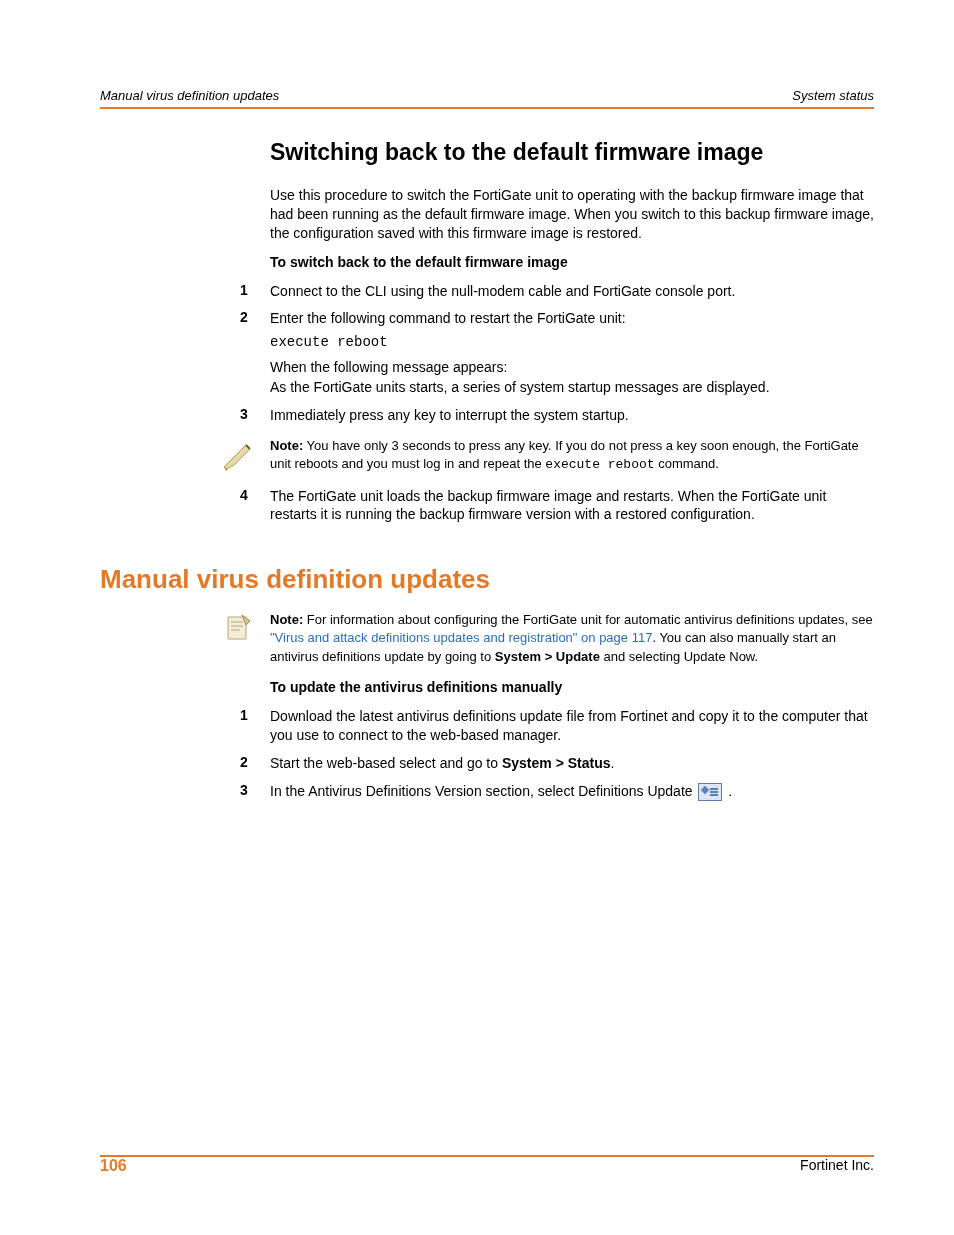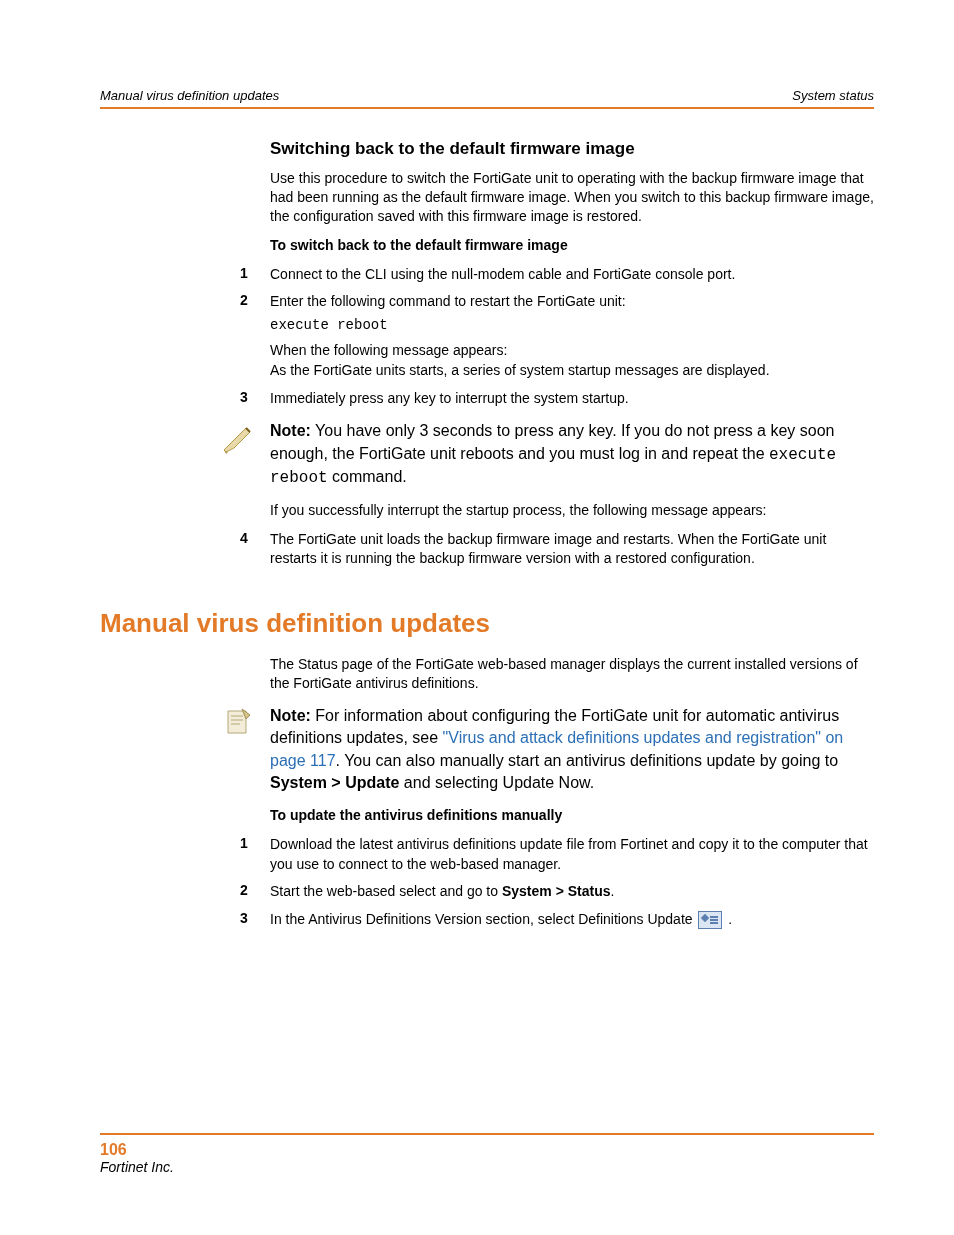--- a/index.html
+++ b/index.html
@@ -19,23 +19,23 @@
     font-style: italic;
     font-size: 13px;
     border-bottom: 2px solid #e37a28;
     padding-bottom: 4px;
     margin-bottom: 30px;
   }
   .content-area {
     margin-left: 170px;
   }
   h2.subhead {
-    font-size: 17px;
-    font-weight: bold;
-    margin-bottom: 10px;
+    font-size: 23px;
+    font-weight: bold;
+    margin-bottom: 20px;
   }
   p { line-height: 1.35; margin-bottom: 10px; }
   .bold { font-weight: bold; }
   .proc-title {
     font-weight: bold;
     margin-top: 5px;
     margin-bottom: 10px;
   }
   .step-row {
     position: relative;
@@ -59,21 +59,21 @@
     margin: 12px 0 12px 0;
   }
   .note-icon {
     position: absolute;
     left: -50px;
     top: 0;
     width: 36px;
     height: 36px;
   }
   .note-icon svg { width: 36px; height: 36px; }
-  .note-text { font-size: 16px; line-height: 1.4; }
+  .note-text { font-size: 13px; line-height: 1.4; }
   .code-inline { font-family: "Courier New", monospace; }
   h1.section-head {
     color: #e37a28;
     font-size: 26px;
     font-weight: bold;
     margin: 40px 0 16px 0;
   }
   .link { color: #2b6fb6; }
   .update-icon {
     display: inline-block;
@@ -97,28 +97,26 @@
     position: absolute;
     right: 3px; top: 4px;
     width: 8px; height: 2px;
     background: #5a7fb0;
     box-shadow: 0 3px 0 #5a7fb0, 0 6px 0 #5a7fb0;
   }
   .footer {
     position: absolute;
     left: 100px; right: 80px; bottom: 60px;
     border-top: 2px solid #e37a28;
-    padding-top: 6px;
     display: flex;
     justify-content: space-between;
     font-size: 14px;
-    flex-direction: column;
   }
   .footer .pnum { color: #e37a28; font-weight: bold; font-size: 16px; }
-  .footer .finc { font-style: italic; }
+  .footer .finc { }
 </style>
 </head>
 <body>
 
 <div class="header">
   <span>Manual virus definition updates</span>
   <span>System status</span>
 </div>
 
 <div class="content-area">
@@ -152,33 +150,31 @@
           <path d="M4 30 L10 24 L26 8 L30 12 L14 28 L6 32 Z" fill="#e8d9a8" stroke="#b59a4a" stroke-width="1"></path>
           <path d="M26 8 L30 12" stroke="#7a5c1a" stroke-width="2"></path>
           <path d="M4 30 L8 32 L6 34 Z" fill="#b59a4a"></path>
         </svg>
     </span>
     <div class="note-text">
       <span class="bold">Note:</span><span> You have only 3 seconds to press any key. If you do not press a key soon enough, the FortiGate unit reboots and you must log in and repeat the </span><span class="code-inline">execute reboot</span><span> command.</span>
     </div>
   </div>
 
-  <p>If you successfully interrupt the startup process, the following message appears:</p>
 
   <div class="step-row">
     <span class="step-num">4</span>
     <p style="">The FortiGate unit loads the backup firmware image and restarts. When the FortiGate unit restarts it is running the backup firmware version with a restored configuration.</p>
   </div>
 
 </div>
 
 <h1 class="section-head">Manual virus definition updates</h1>
 
 <div class="content-area">
-  <p>The Status page of the FortiGate web-based manager displays the current installed versions of the FortiGate antivirus definitions.</p>
 
   <div class="note-block">
     <span class="note-icon">
       <svg viewBox="0 0 36 36">
           <path d="M8 6 L26 6 L26 28 L8 28 Z" fill="#f2ecd8" stroke="#b5a87a" stroke-width="1"></path>
           <path d="M11 11 L23 11 M11 15 L23 15 M11 19 L20 19" stroke="#b5a87a" stroke-width="1"></path>
           <path d="M22 4 L30 10 L26 14 Z" fill="#d4c48a" stroke="#a38f55" stroke-width="1"></path>
         </svg>
     </span>
     <div class="note-text">

